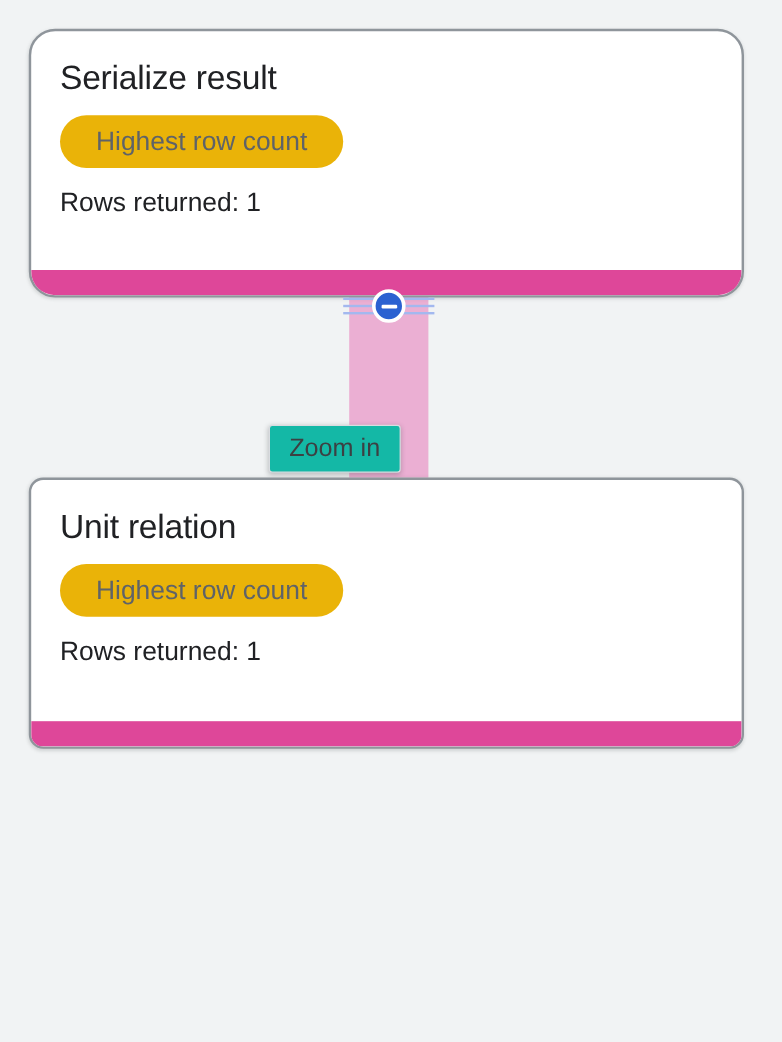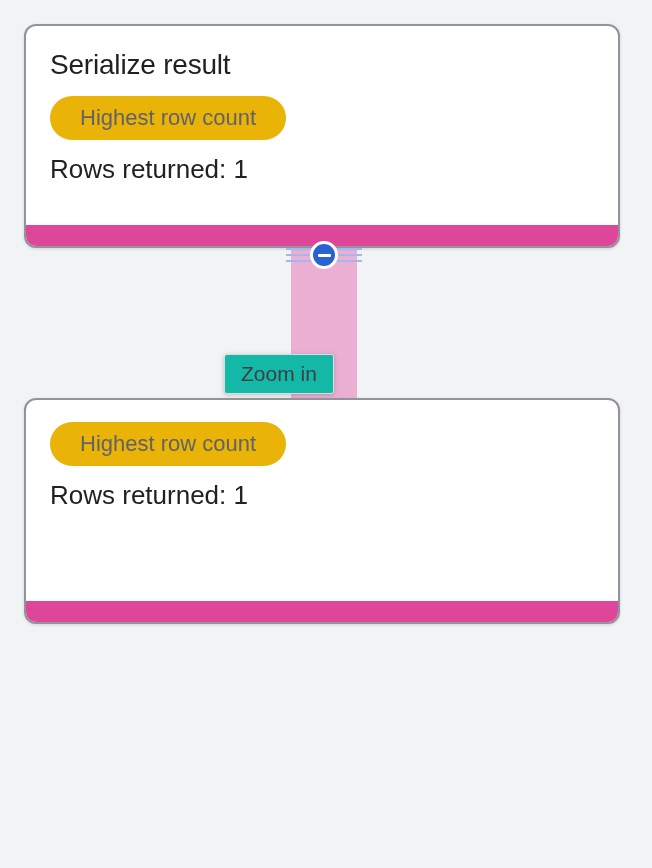--- a/index.html
+++ b/index.html
@@ -84,21 +84,21 @@
     position: absolute;
     left: 24px;
     width: 596px;
     background: #ffffff;
     border: 2px solid #8f959b;
     border-radius: 12px;
     box-sizing: border-box;
     overflow: hidden;
     box-shadow: 0 1px 3px rgba(60,64,67,0.18);
   }
-  .node-1 { top: 24px;  height: 224px; }
+  .node-1 { top: 24px;  height: 224px; border-radius: 22px; }
   .node-2 { top: 398px; height: 226px; }
 
   .node-body {
     padding: 22px 24px 0 24px;
   }
 
   .node-title {
     font-size: 28px;
     line-height: 34px;
     color: #202124;
@@ -112,21 +112,21 @@
     background: #eab308;
     color: #5f6368;
     font-size: 22px;
     line-height: 26px;
     padding: 9px 30px;
     border-radius: 22px;
     white-space: nowrap;
   }
 
   .node-meta {
-    font-size: 26px;
+    font-size: 22px;
     line-height: 26px;
     color: #202124;
     margin-top: 16px;
     white-space: nowrap;
   }
 
   .node-footer {
     position: absolute;
     left: 0;
     right: 0;
@@ -179,19 +179,20 @@
     </div>
     <div class="handle-btn">
       <span class="minus"></span>
     </div>
   </div>
 
   <div class="tooltip">Zoom in</div>
 
   <div class="node node-2">
     <div class="node-body">
+      <div class="node-title">Unit relation</div>
       <span class="chip">Highest row count</span>
       <div class="node-meta">Rows returned: 1</div>
     </div>
     <div class="node-footer"></div>
   </div>
 
 </div>
 
 </body></html>

